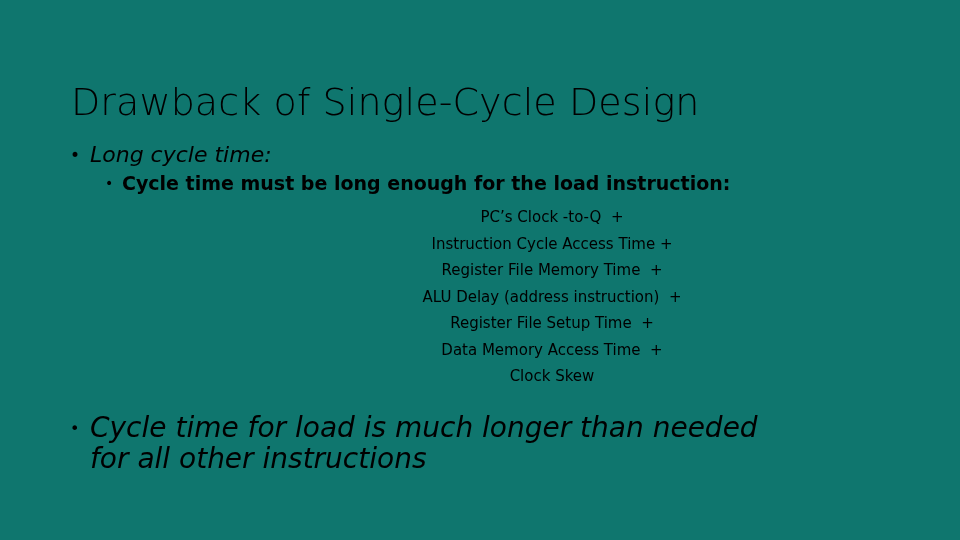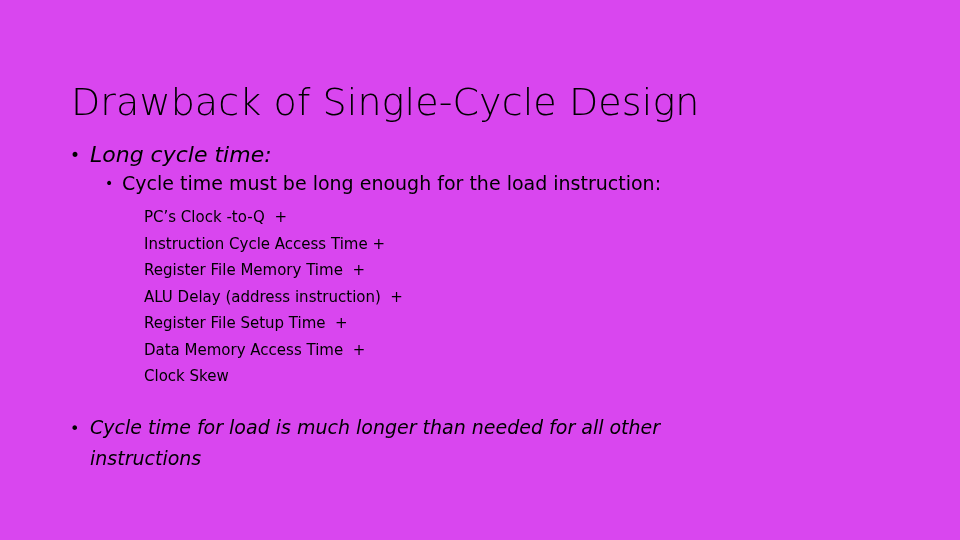--- a/index.html
+++ b/index.html
@@ -12,21 +12,21 @@
     background: #ffffff;
     font-family: "DejaVu Sans", "Liberation Sans", sans-serif;
     color: #000000;
     overflow: hidden;
   }
 
   #slide {
     position: relative;
     width: 960px;
     height: 540px;
-    background: #d946ef;
+    background: #0f766e;
   }
 
   
   #slide-title {
     position: absolute;
     left: 71px;
     top: 54px;
     width: 820px;
     font-size: 38px;
     font-weight: 300;
@@ -84,43 +84,44 @@
   
   .lvl1b .bullet-mark {
     left: 70px;
     top: 1px;
     font-size: 16px;
     line-height: 31px;
   }
   .lvl1b .bullet-text {
     margin-left: 90px;
     margin-right: 190px;
-    font-size: 19px;
+    font-size: 28px;
     font-weight: 400;
     line-height: 31px;
   }
 
   
   .lvl2 .bullet-mark {
     left: 105px;
     top: 0;
     font-size: 14px;
     line-height: 27px;
   }
   .lvl2 .bullet-text {
     margin-left: 122px;
     margin-right: 60px;
     font-size: 19px;
-    font-weight: 400;
+    font-weight: 700;
     line-height: 27px;
   }
 
   
   #lvl3-list {
     margin-top: 7px;
+    text-align: center;
   }
   .lvl3 {
     margin-left: 144px;
     font-size: 15px;
     font-weight: 400;
     line-height: 26.5px;
     white-space: pre;
     color: #000000;
   }
 

